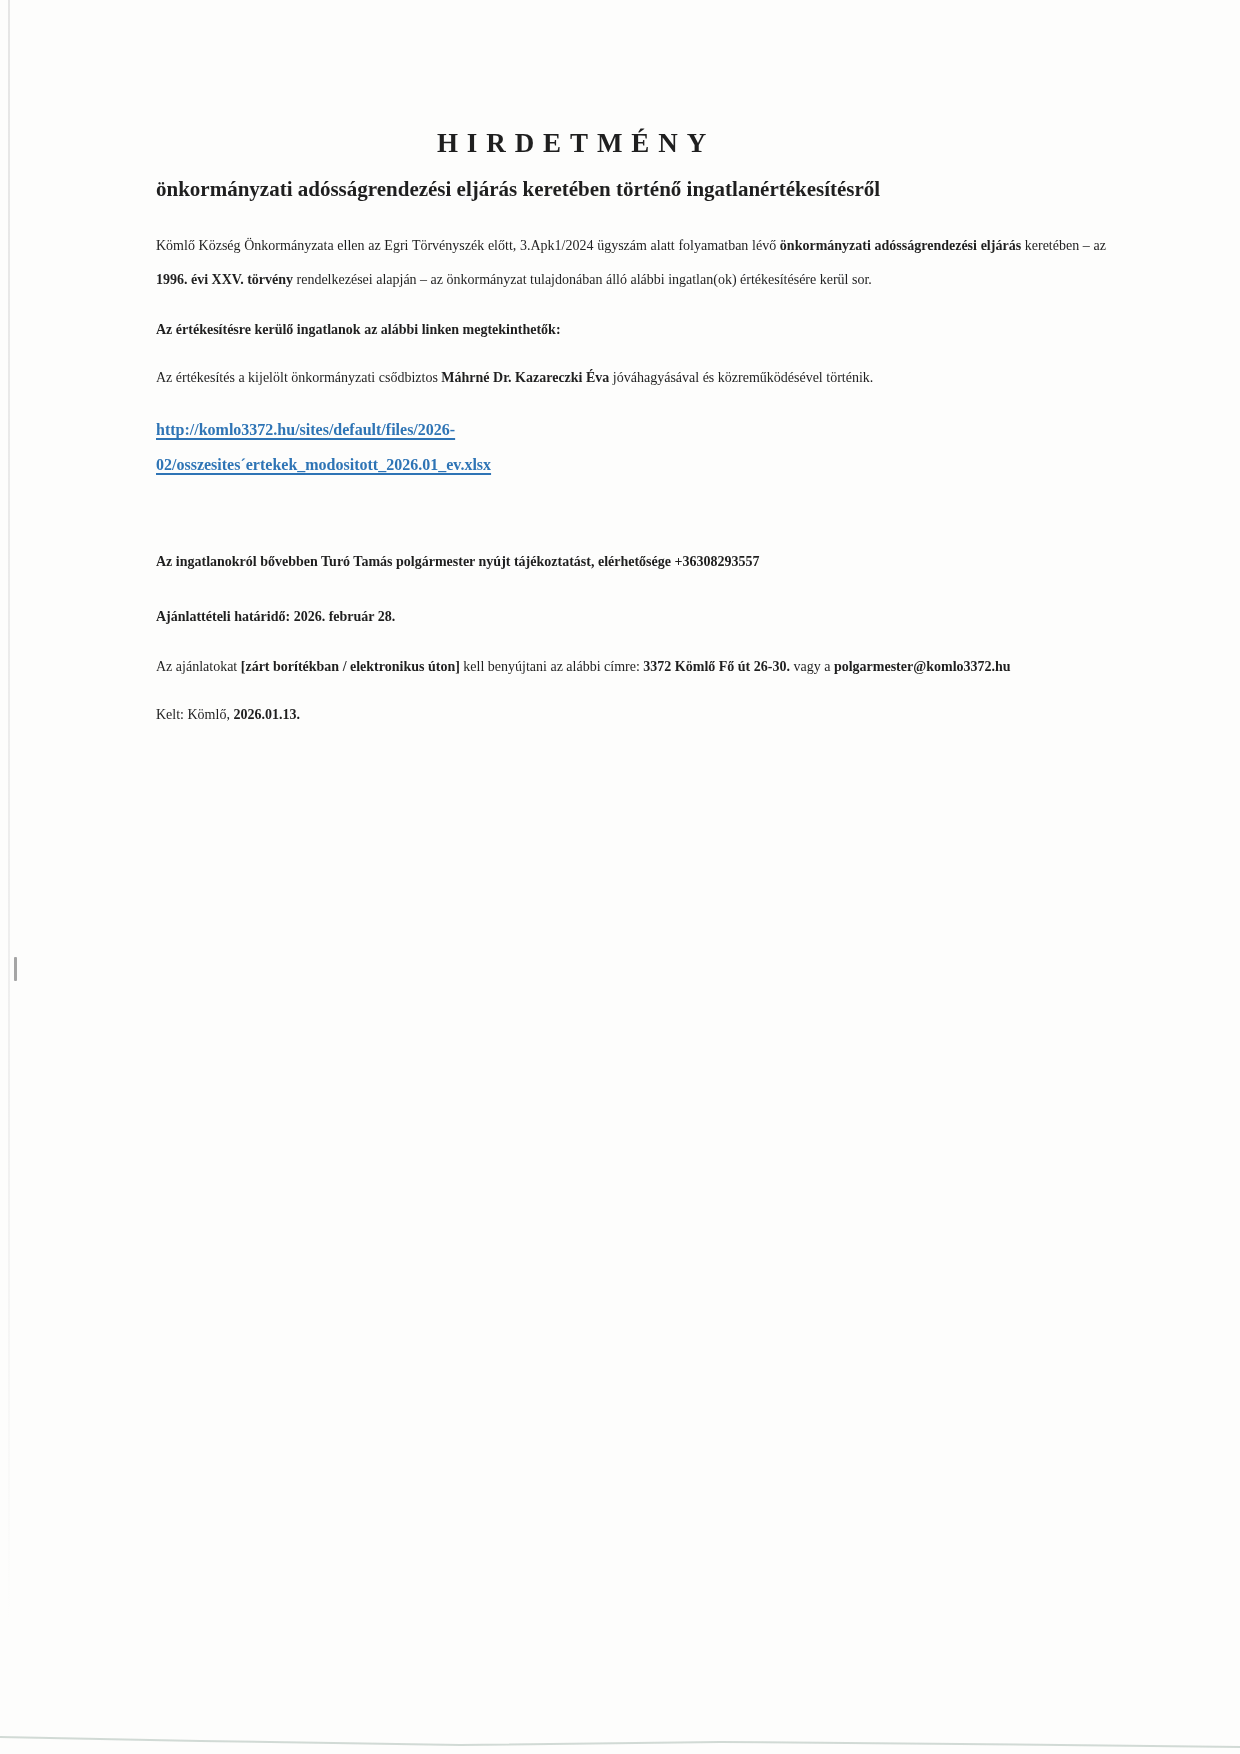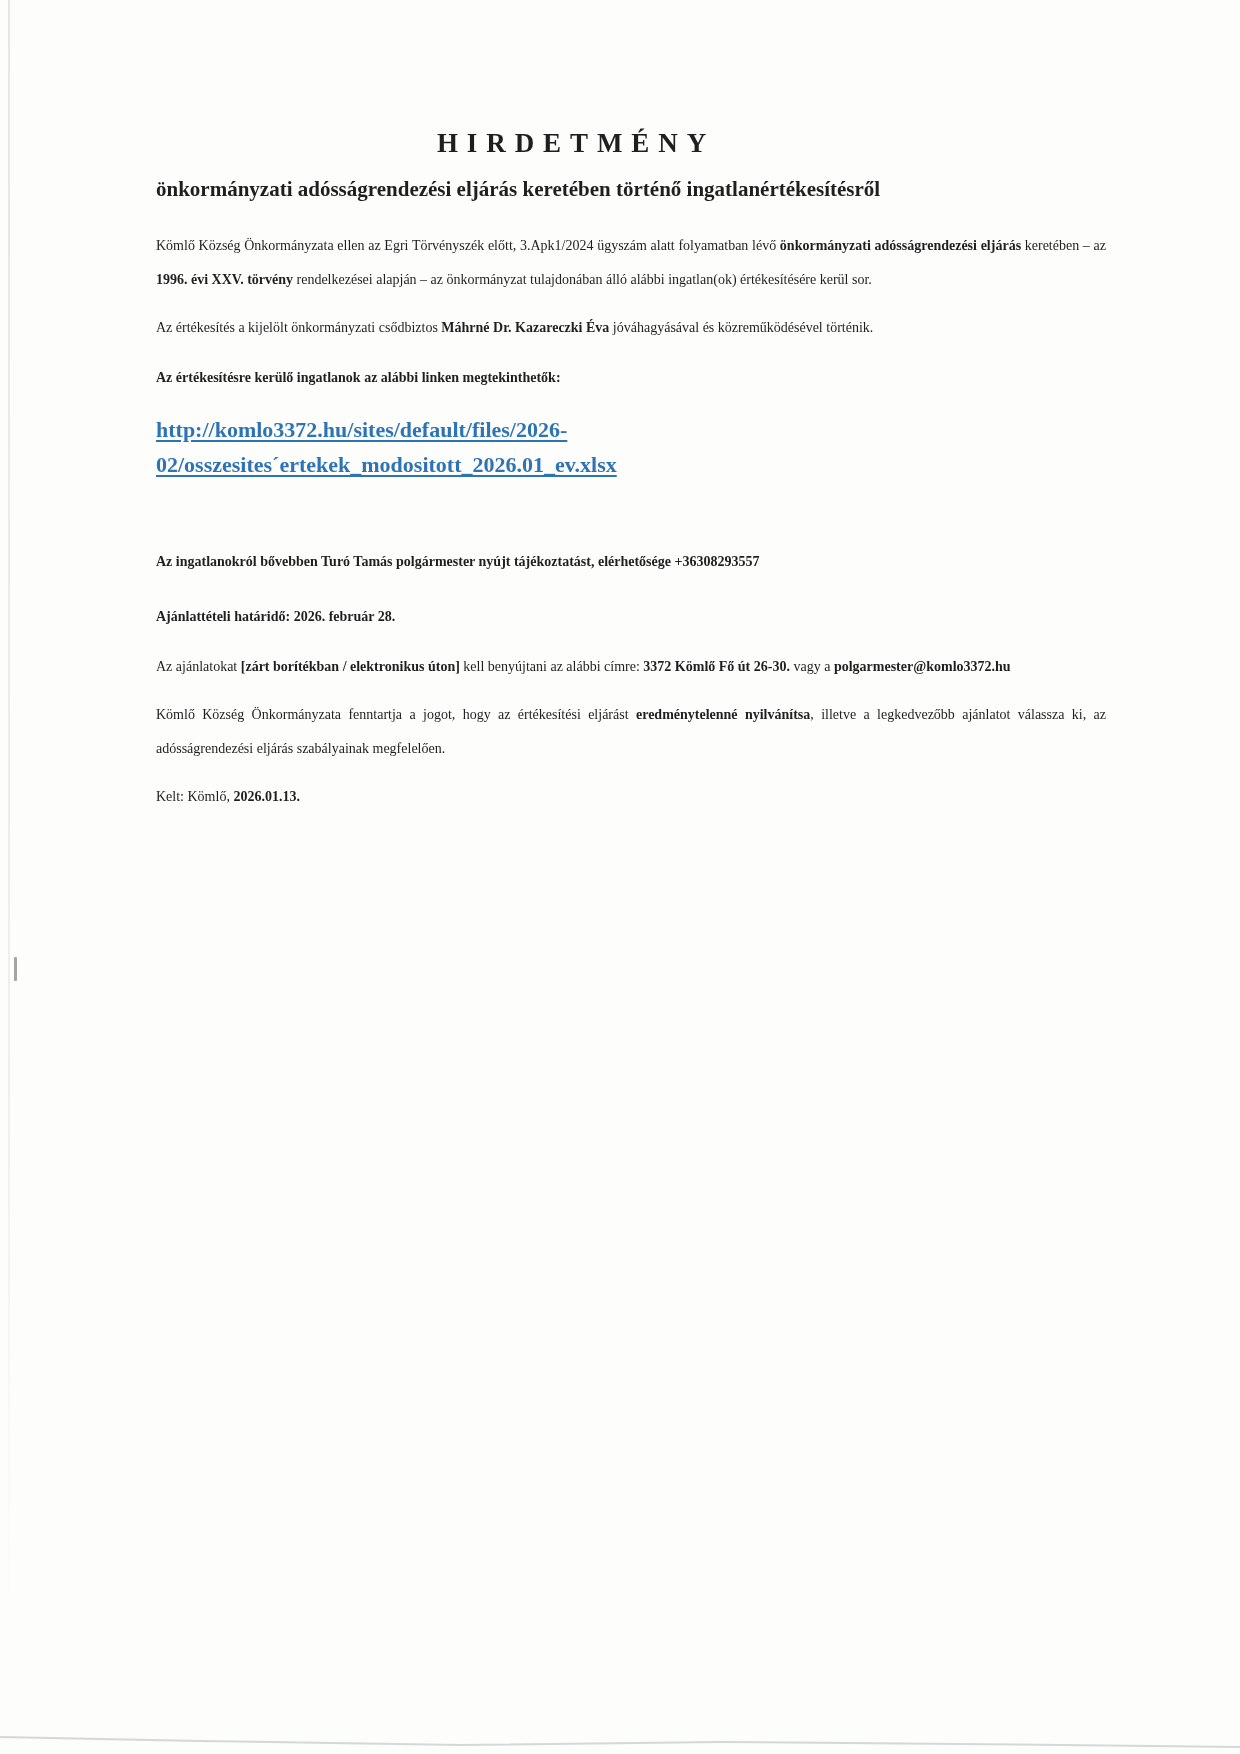--- a/index.html
+++ b/index.html
@@ -26,21 +26,21 @@
     margin:16px 0 0 0;
     font-size:21px;font-weight:bold;line-height:29px;
   }
   p.body{
     font-size:14px;line-height:34px;
     text-align:justify;
     margin:0;
   }
   .b{font-weight:bold;}
   .heading{font-weight:bold;}
-  .link-block{margin:0;font-size:22px;line-height:35px;}
+  .link-block{margin:0;font-size:16px;line-height:35px;}
   .doc-link{
     color:#2e74b5;
     font-weight:bold;
     text-decoration:underline;
     text-decoration-thickness:2px;
     text-underline-offset:3px;
     cursor:pointer;
   }
   .sig{
     margin:66px 0 0 0;
@@ -69,33 +69,32 @@
 <div class="scan-left-dash"></div>
 
 <div class="content">
 
   <h1 class="title">HIRDETMÉNY</h1>
 
   <p class="subtitle">önkormányzati adósságrendezési eljárás keretében történő ingatlanértékesítésről</p>
 
   <p class="body" style="margin-top:25px"><span>Kömlő Község Önkormányzata ellen az Egri Törvényszék előtt, 3.Apk1/2024 ügyszám alatt folyamatban lévő </span><span class="b">önkormányzati adósságrendezési eljárás</span><span> keretében – az </span><span class="b">1996. évi XXV. törvény</span><span> rendelkezései alapján – az önkormányzat tulajdonában álló alábbi ingatlan(ok) értékesítésére kerül sor.</span></p>
 
+  <p class="body heading" style="margin-top:16px">Az értékesítésre kerülő ingatlanok az alábbi linken megtekinthetők:</p>
+
   <p class="body" style="margin-top:14px"><span>Az értékesítés a kijelölt önkormányzati csődbiztos </span><span class="b">Máhrné Dr. Kazareczki Éva</span><span> jóváhagyásával és közreműködésével történik.</span></p>
-
-  <p class="body heading" style="margin-top:16px">Az értékesítésre kerülő ingatlanok az alábbi linken megtekinthetők:</p>
 
   <p class="link-block" style="margin-top:17px"><a class="doc-link"><span>http://komlo3372.hu/sites/default/files/2026-</span><br><span>02/osszesites´ertekek_modositott_2026.01_ev.xlsx</span></a></p>
 
   <p class="body b" style="margin-top:63px">Az ingatlanokról bővebben Turó Tamás polgármester nyújt tájékoztatást, elérhetősége +36308293557</p>
 
   <p class="body b" style="margin-top:21px">Ajánlattételi határidő: 2026. február 28.</p>
 
   <p class="body" style="margin-top:16px"><span>Az ajánlatokat </span><span class="b">[zárt borítékban / elektronikus úton]</span><span> kell benyújtani az alábbi címre: </span><span class="b">3372 Kömlő Fő út 26-30.</span><span> vagy a </span><span class="b">polgarmester@komlo3372.hu</span></p>
 
-  <p class="body" style="margin-top:14px"><span>Kömlő Község Önkormányzata fenntartja a jogot, hogy az értékesítési eljárást </span><span class="b">eredménytelenné nyilvánítsa</span><span>, illetve a legkedvezőbb ajánlatot válassza ki, az adósságrendezési eljárás szabályainak megfelelően.</span></p>
 
   <p class="body" style="margin-top:14px"><span>Kelt: Kömlő, </span><span class="b">2026.01.13.</span></p>
 
 
 </div>
 
 <svg class="scan-bottom" width="1240" height="26">
   <polyline points="0,9 200,13 460,17 720,14 960,16 1240,19" fill="none" stroke="#ccd6d0" stroke-width="2" opacity="0.9"></polyline>
 </svg>
 

